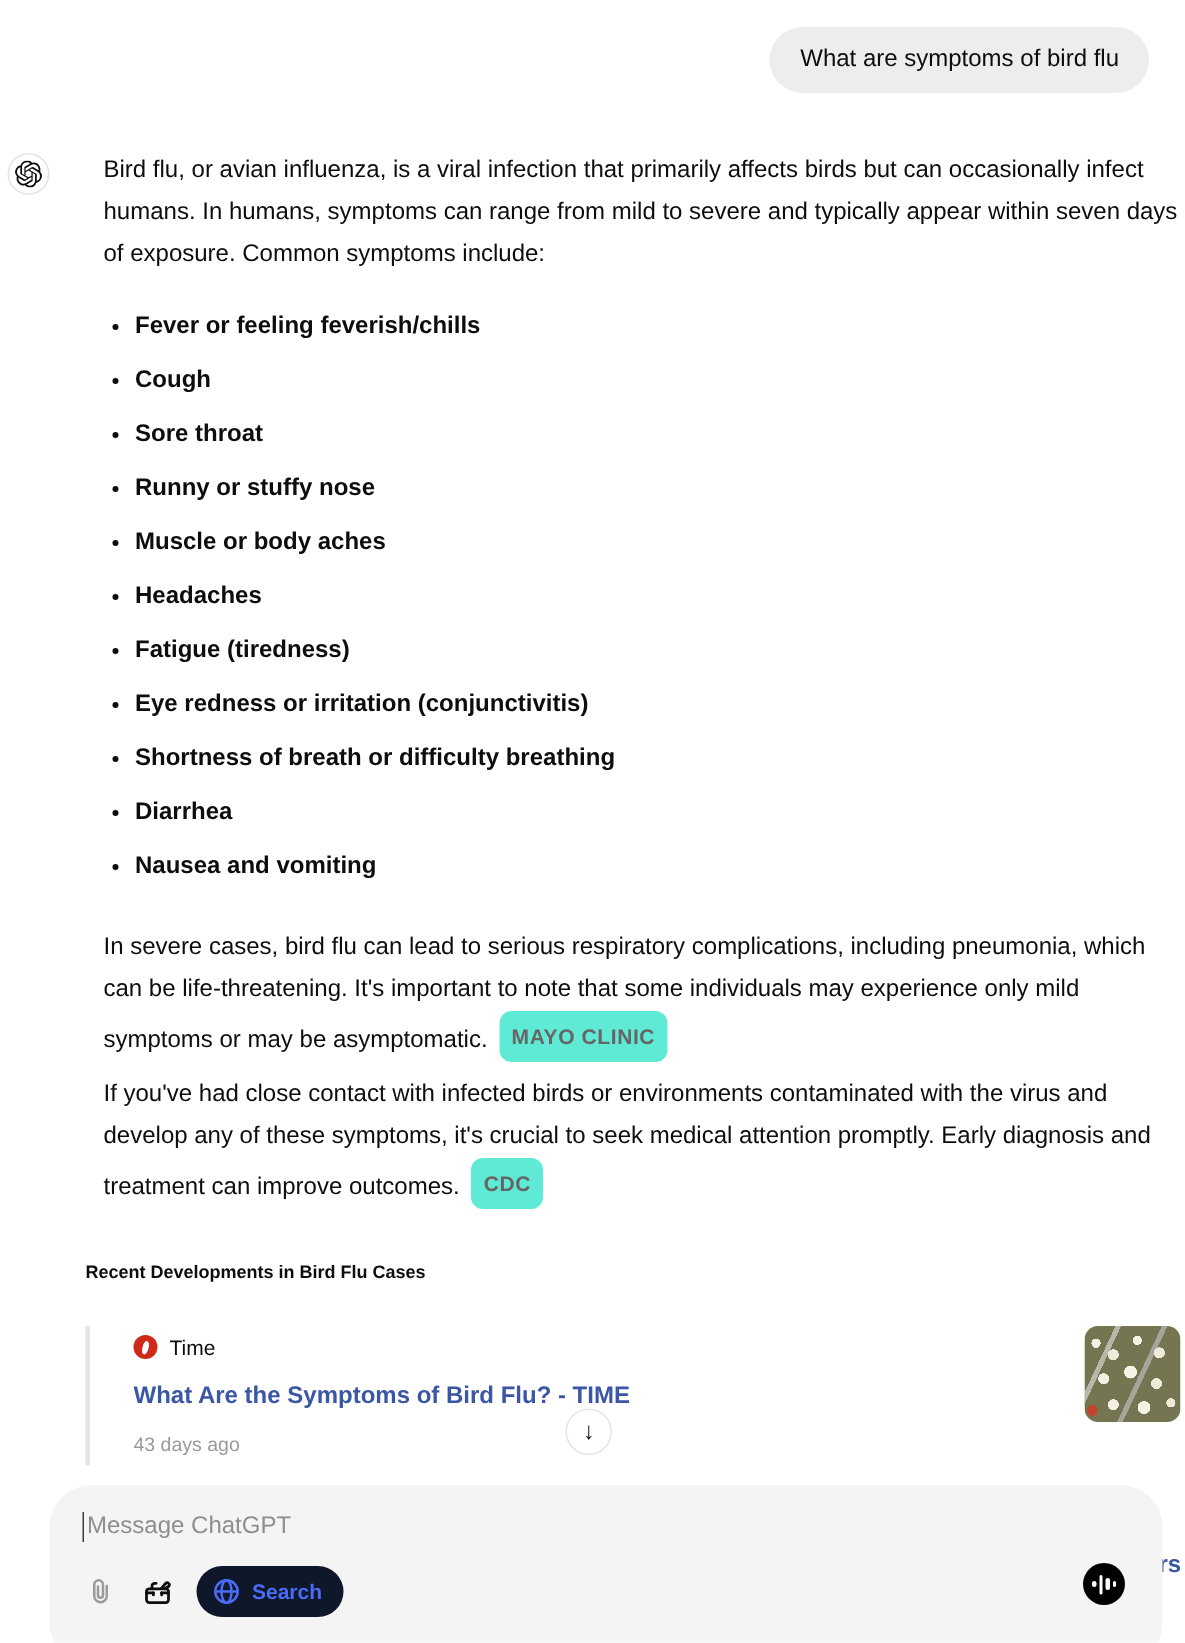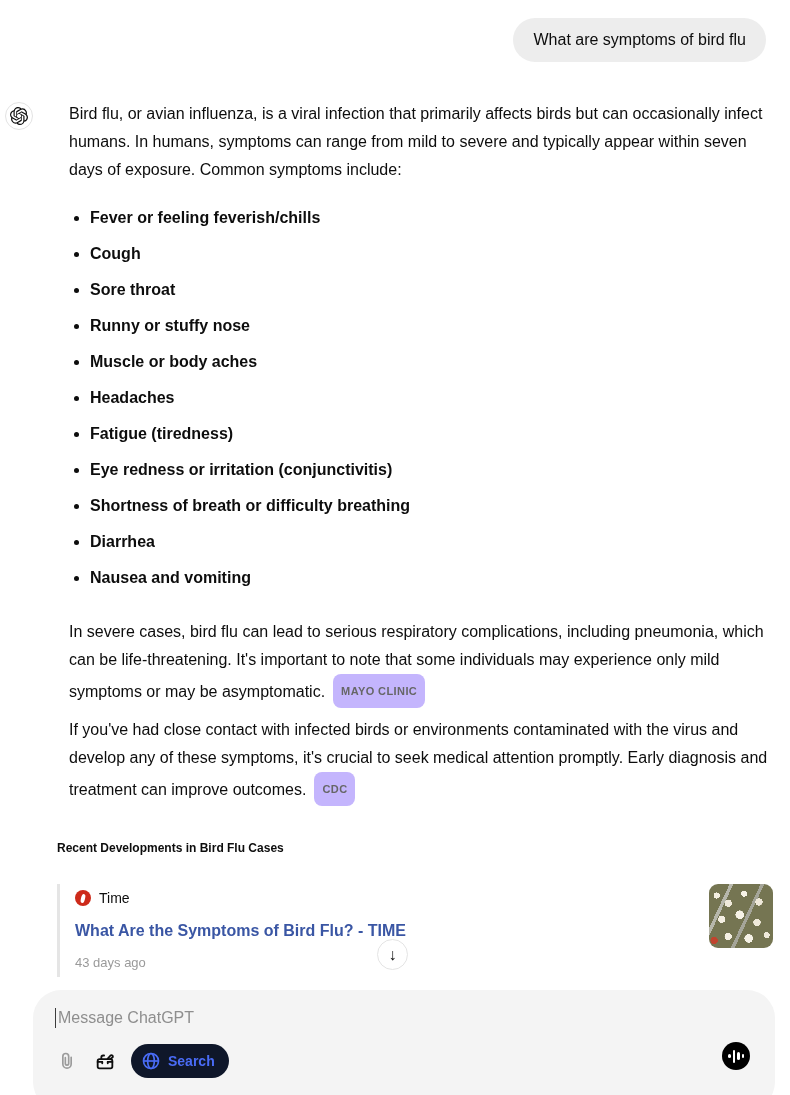--- a/index.html
+++ b/index.html
@@ -17,27 +17,27 @@
   .avatar { flex:0 0 28px; width:28px; height:28px; border:1px solid #e3e3e3;
     border-radius:50%; display:flex; align-items:center; justify-content:center;
     margin-right:24px; margin-top:2px; background:#fff; }
   .avatar svg { width:18px; height:18px; }
   .assistant-content { flex:1; font-size:16px; line-height:28px; }
   .assistant-content p { margin:0 0 16px 12px; }
   .assistant-content p.tight { margin-bottom:8px; }
   ul.symptoms { list-style:disc; padding-left:33px; margin:20px 0 26px 0; }
   ul.symptoms li { font-weight:bold; margin-bottom:8px; line-height:28px; }
   ul.symptoms li:last-child { margin-bottom:0; }
-  .cite-badge { display:inline-block; background:#c4b5fd; color:#666;
-    font-size:11px; font-weight:bold; letter-spacing:.4px; border-radius:8px;
+  .cite-badge { display:inline-block; background:#5eead4; color:#666;
+    font-size:14px; font-weight:bold; letter-spacing:.4px; border-radius:8px;
     padding:3px 8px; margin-left:8px; vertical-align:2px; white-space:nowrap; }
   h3.news-heading { font-size:12px; font-weight:bold; margin:28px 0 22px 0; }
 
   
-  .news-card { border-left:3px solid #e5e5e5; padding-left:15px; margin-bottom:20px;
+  .news-card { border-left:3px solid #e5e5e5; padding-left:29px; margin-bottom:20px;
     display:flex; align-items:flex-start; }
   .news-main { flex:1; min-width:0; }
   .source-row { display:flex; align-items:center; font-size:14px; color:#0d0d0d;
     margin-bottom:8px; }
   .favicon { width:16px; height:16px; margin-right:8px; display:inline-flex;
     align-items:center; justify-content:center; }
   .news-title { color:var(--link_blue,#3a56a4); font-size:16px; font-weight:bold;
     line-height:22px; white-space:nowrap; overflow:hidden; cursor:pointer; }
   .news-time { color:#9a9a9a; font-size:13px; margin-top:7px; }
   .thumb { flex:0 0 64px; width:64px; height:64px; border-radius:9px; margin-left:16px;

